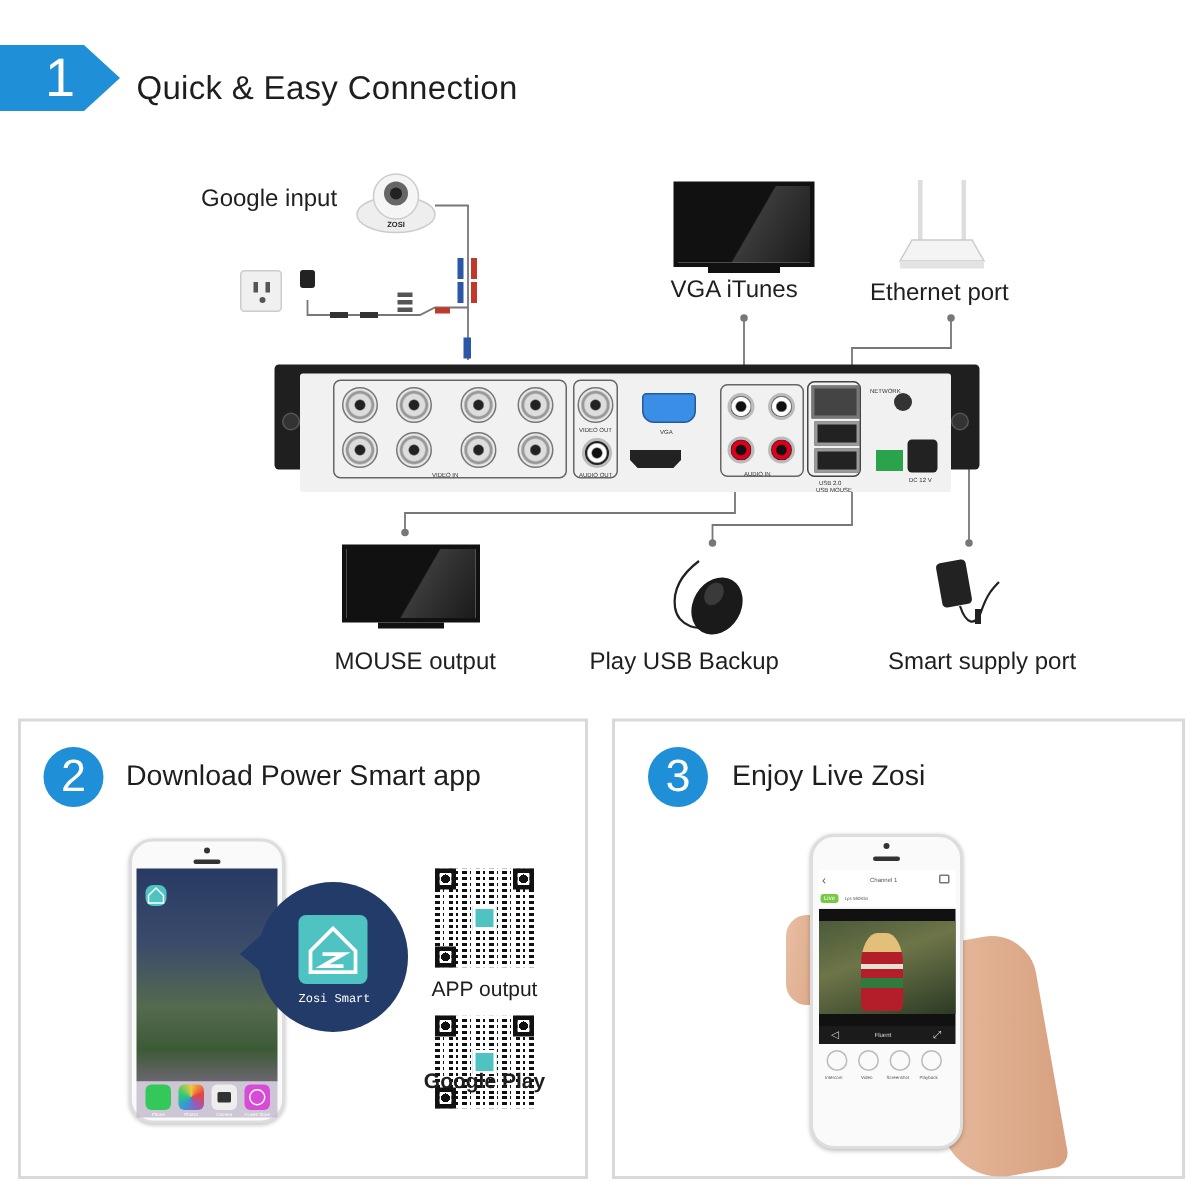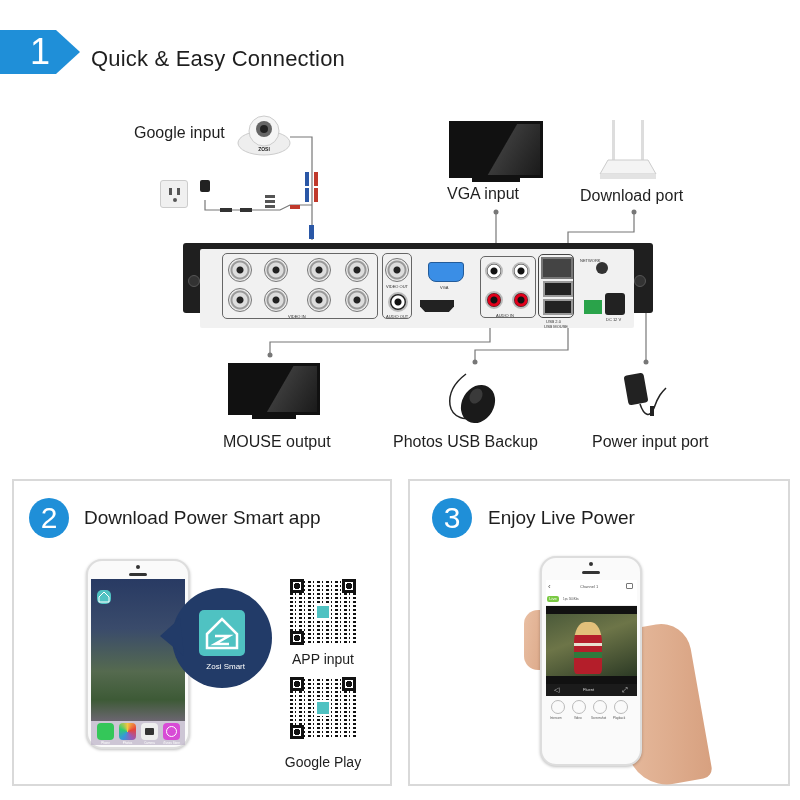--- a/index.html
+++ b/index.html
@@ -128,31 +128,31 @@
 
 <div class="abs" style="left:160px; top:180px; width:28px; height:28px; background:#f0f0f0; border:1px solid #ccc; border-radius:3px;">
   <div class="abs" style="left:8px; top:7px; width:3px; height:7px; background:#555;"></div>
   <div class="abs" style="left:16px; top:7px; width:3px; height:7px; background:#555;"></div>
   <div class="abs" style="left:12px; top:17px; width:4px; height:4px; background:#555; border-radius:50%;"></div>
 </div>
 <div class="abs" style="left:200px; top:180px; width:10px; height:12px; background:#222; border-radius:2px;"></div>
 
 <div class="abs tv-screen" style="left:449px; top:121px; width:94px; height:57px;"></div>
 <div class="abs tv-stand" style="left:472px; top:178px; width:48px; height:4px;"></div>
-<div class="abs label" style="left:447px; top:185px;">VGA input</div>
+<div class="abs label" style="left:447px; top:185px;">VGA iTunes</div>
 
 <div class="abs" style="left:598px; top:118px; width:60px; height:66px;">
   <svg width="60" height="66" viewBox="0 0 60 66">
     <rect x="14" y="2" width="3" height="44" fill="#ddd"></rect>
     <rect x="43" y="2" width="3" height="44" fill="#ddd"></rect>
     <path d="M2 56 L10 42 L50 42 L58 56 Z" fill="#f4f4f4" stroke="#ccc"></path>
     <rect x="2" y="56" width="56" height="5" fill="#e3e3e3"></rect>
   </svg>
 </div>
-<div class="abs label" style="left:580px; top:187px;">Download port</div>
+<div class="abs label" style="left:580px; top:187px;">Ethernet port</div>
 
 <div class="abs dvr"></div>
 <div class="abs" style="left:188px; top:275px; width:12px; height:12px; border-radius:50%; background:#333; border:1px solid #555;"></div>
 <div class="abs" style="left:634px; top:275px; width:12px; height:12px; border-radius:50%; background:#333; border:1px solid #555;"></div>
 <div class="abs dvr-panel"></div>
 
 <div class="abs port-group" style="left:222px; top:253px; width:156px; height:66px;"></div>
 <div class="abs bnc" style="left:228px; top:258px;"></div>
 <div class="abs bnc" style="left:264px; top:258px;"></div>
 <div class="abs bnc" style="left:307px; top:258px;"></div>
@@ -197,30 +197,30 @@
 <div class="abs tv-stand" style="left:252px; top:415px; width:44px; height:4px;"></div>
 <div class="abs label" style="left:223px; top:433px;">MOUSE output</div>
 
 <div class="abs" style="left:438px; top:370px; width:64px; height:56px;">
   <svg width="64" height="56" viewBox="0 0 64 56">
     <path d="M28 4 C20 10, 10 20, 12 35 C14 48, 30 52, 34 45" stroke="#222" stroke-width="1.5" fill="none"></path>
     <ellipse cx="40" cy="34" rx="16" ry="20" transform="rotate(30 40 34)" fill="#1a1a1a"></ellipse>
     <ellipse cx="38" cy="26" rx="6" ry="8" transform="rotate(30 38 26)" fill="#3a3a3a"></ellipse>
   </svg>
 </div>
-<div class="abs label" style="left:393px; top:433px;">Photos USB Backup</div>
+<div class="abs label" style="left:393px; top:433px;">Play USB Backup</div>
 
 <div class="abs" style="left:622px; top:368px; width:50px; height:58px;">
   <svg width="50" height="58" viewBox="0 0 50 58">
     <rect x="4" y="6" width="20" height="30" rx="3" transform="rotate(-10 14 21)" fill="#222"></rect>
     <path d="M18 36 C22 48, 28 50, 32 40 C36 28, 40 24, 44 20" stroke="#222" stroke-width="1.5" fill="none"></path>
     <rect x="28" y="38" width="4" height="10" fill="#222"></rect>
   </svg>
 </div>
-<div class="abs label" style="left:592px; top:433px;">Power input port</div>
+<div class="abs label" style="left:592px; top:433px;">Smart supply port</div>
 
 <div class="abs card" style="left:12px; top:479px; width:380px; height:307px;"></div>
 <div class="abs circle-num" style="left:29px; top:498px;">2</div>
 <div class="abs card-title" style="left:84px; top:507px;">Download Power Smart app</div>
 
 <div class="abs phone" style="left:86px; top:559px; width:104px; height:190px;"></div>
 <div class="abs phone-camera" style="left:136px; top:565px;"></div>
 <div class="abs phone-speaker" style="left:129px; top:573px;"></div>
 <div class="abs phone-screen" style="left:91px; top:579px; width:94px; height:142px;"></div>
 <div class="abs app-icon" style="left:97px; top:590px; width:14px; height:14px;">
@@ -245,40 +245,40 @@
 <svg class="abs" style="left:158px; top:586px; width:116px; height:110px;" viewBox="0 0 116 110">
   <circle cx="64" cy="52" r="50" fill="#223b68"></circle>
   <polygon points="2,50 22,32 26,70" fill="#223b68"></polygon>
 </svg>
 <div class="abs app-icon" style="left:199px; top:610px; width:46px; height:46px;">
   <svg width="46" height="46" viewBox="0 0 46 46">
     <path d="M8 24 L23 9 L38 24 L38 38 L8 38 Z" fill="none" stroke="#fff" stroke-width="2.5"></path>
     <path d="M16 26 L30 26 L16 34 L30 34" fill="none" stroke="#fff" stroke-width="2.5"></path>
   </svg>
 </div>
-<div class="abs" style="left:199px; top:662px; width:46px; font-size:8px; color:#fff; text-align:right; white-space:nowrap;">Zosi Smart</div>
+<div class="abs" style="left:199px; top:662px; width:46px; font-size:8px; color:#fff; text-align:right; white-space:nowrap;font-family:Liberation Mono, monospace;">Zosi Smart</div>
 
 <div class="abs qr" style="left:288px; top:577px; width:70px; height:70px;">
   <div class="abs qr-finder" style="left:0; top:0;"></div>
   <div class="abs qr-finder" style="right:0; top:0;"></div>
   <div class="abs qr-finder" style="left:0; bottom:0;"></div>
   <div class="abs qr-logo" style="left:25px; top:25px;"></div>
 </div>
-<div class="abs qr-label" style="left:282px; top:651px; width:82px;">APP input</div>
+<div class="abs qr-label" style="left:282px; top:651px; width:82px;">APP output</div>
 <div class="abs qr" style="left:288px; top:675px; width:70px; height:66px;">
   <div class="abs qr-finder" style="left:0; top:0;"></div>
   <div class="abs qr-finder" style="right:0; top:0;"></div>
   <div class="abs qr-finder" style="left:0; bottom:0;"></div>
   <div class="abs qr-logo" style="left:25px; top:23px;"></div>
 </div>
-<div class="abs qr-label" style="left:272px; top:754px; width:102px;">Google Play</div>
+<div class="abs qr-label" style="left:272px; top:712px; width:102px;font-weight:bold;">Google Play</div>
 
 <div class="abs card" style="left:408px; top:479px; width:382px; height:307px;"></div>
 <div class="abs circle-num" style="left:432px; top:498px;">3</div>
-<div class="abs card-title" style="left:488px; top:507px;">Enjoy Live Power</div>
+<div class="abs card-title" style="left:488px; top:507px;">Enjoy Live Zosi</div>
 
 <div class="abs hand" style="left:524px; top:610px; width:30px; height:60px; border-radius:14px;"></div>
 <div class="abs hand" style="left:620px; top:625px; width:80px; height:160px; border-radius:30px 30px 10px 40px; transform:rotate(-10deg);"></div>
 
 <div class="abs phone" style="left:540px; top:556px; width:102px; height:210px;"></div>
 <div class="abs phone-camera" style="left:589px; top:562px;"></div>
 <div class="abs phone-speaker" style="left:582px; top:571px;"></div>
 <div class="abs live-screen-top" style="left:546px; top:580px; width:91px; height:26px; border-bottom:1px solid #eee;"></div>
 <div class="abs tiny-ui" style="left:548px; top:582px; font-size:8px;">‹</div>
 <div class="abs tiny-ui" style="left:580px; top:584px;">Channel 1</div>

